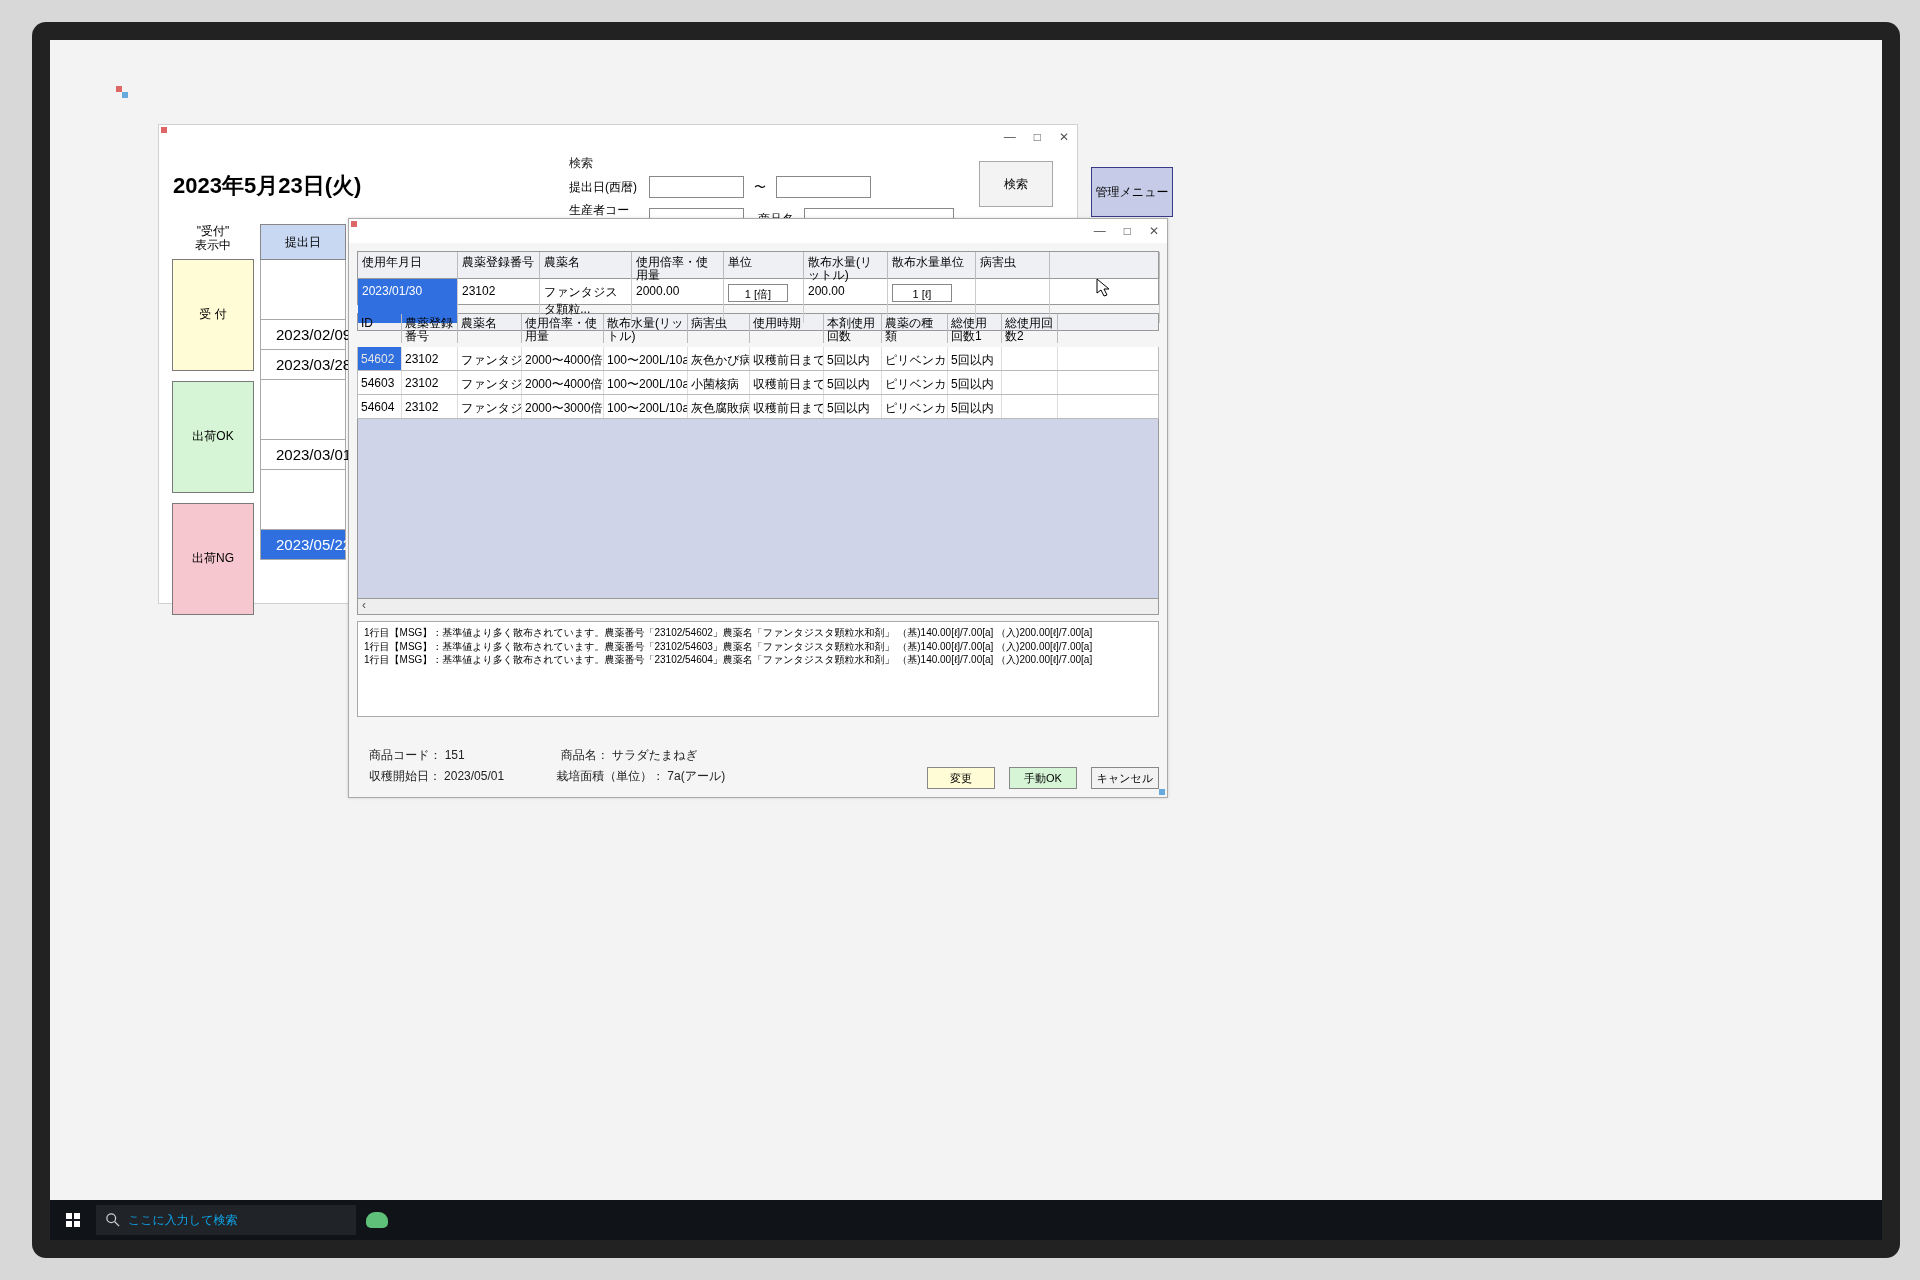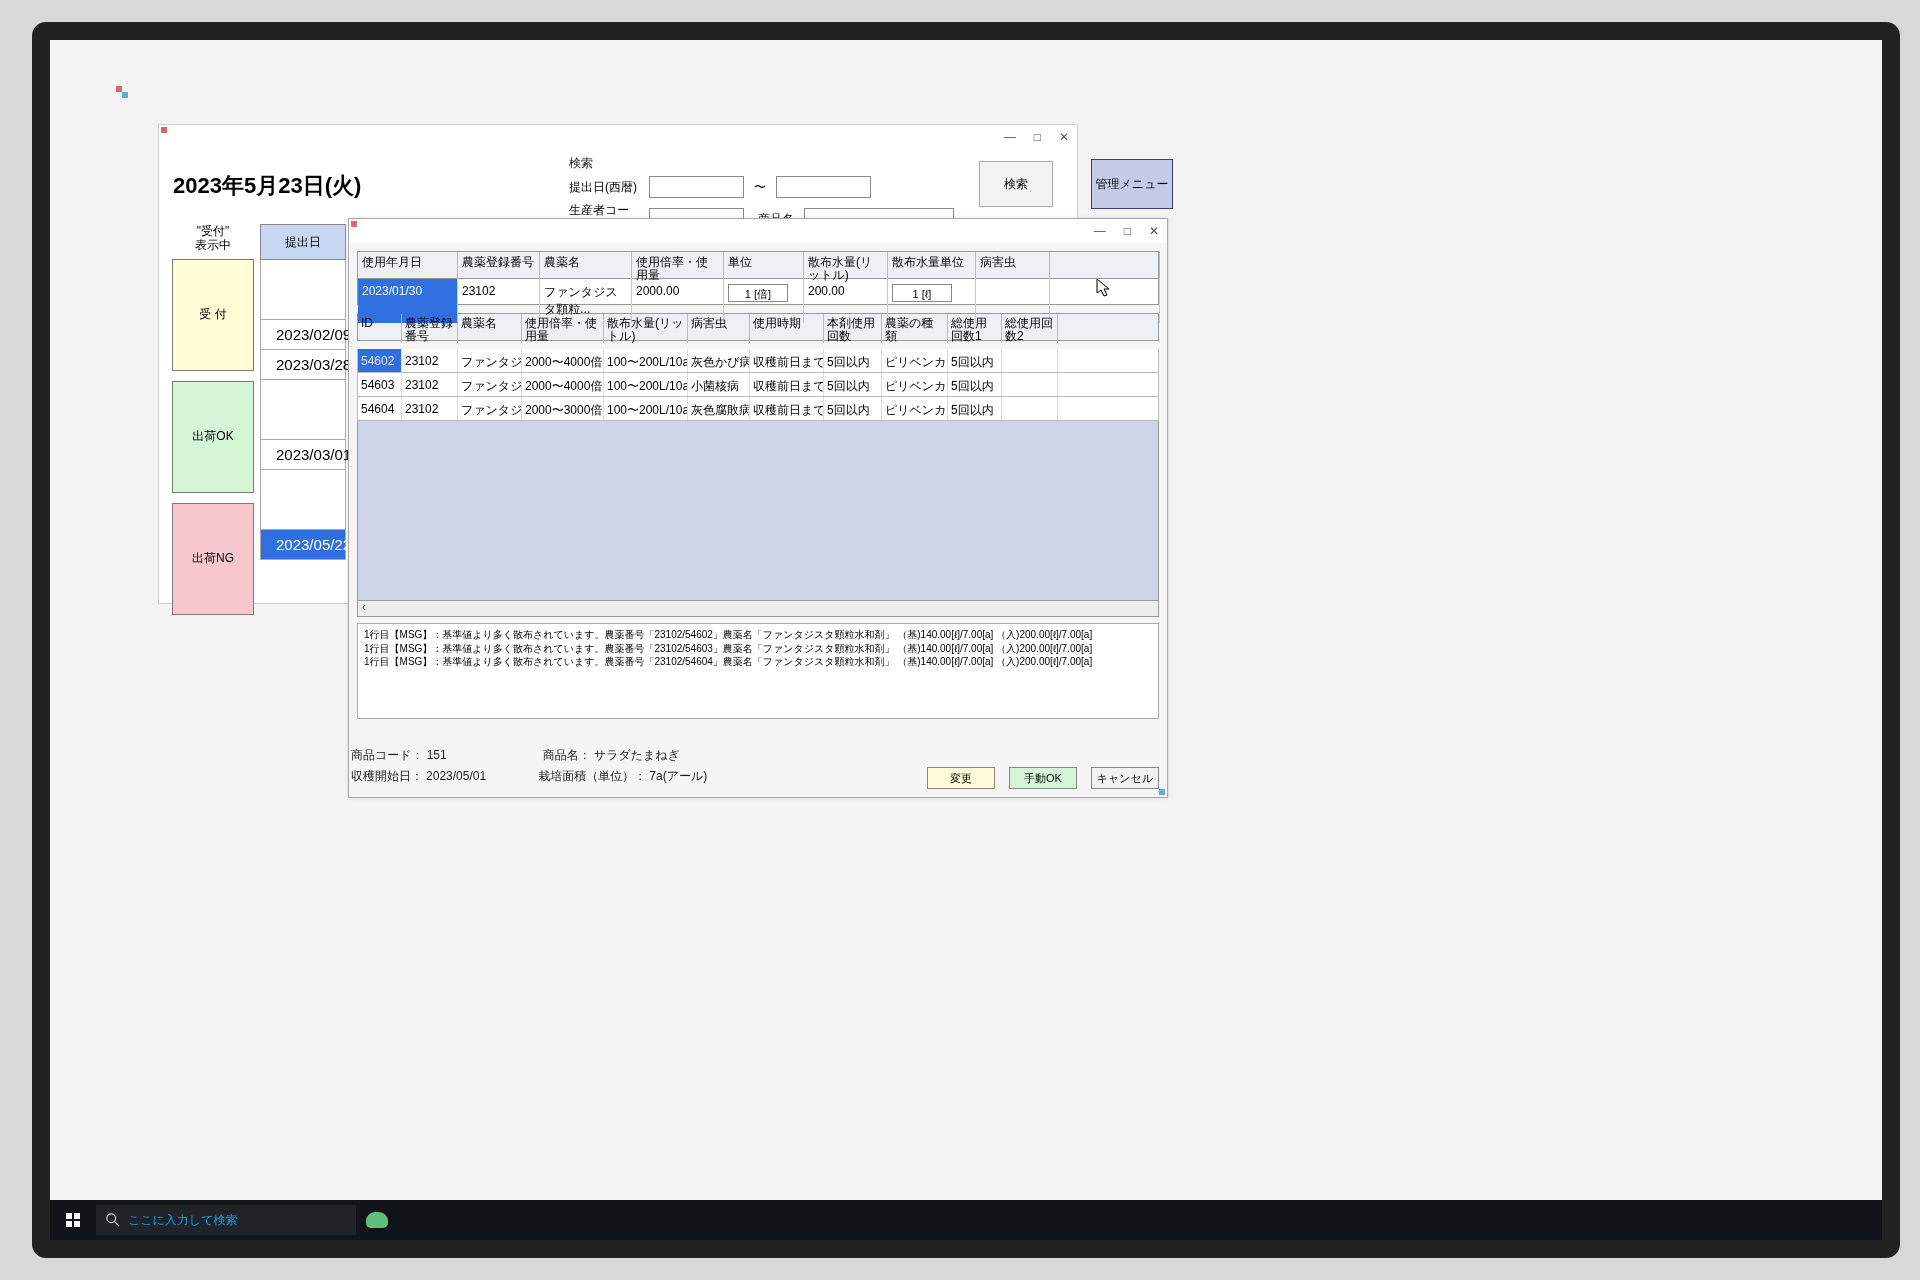--- a/index.html
+++ b/index.html
@@ -29,21 +29,21 @@
 .titlebar .wctrl{display:flex;gap:18px;color:#555;font-size:16px}
 .mainwin .content{padding:4px 14px}
 .ver{font-size:11px;color:#333}
 .bigdate{font-size:22px;font-weight:700;margin-top:18px}
 .searchblk{position:absolute;top:30px;left:410px}
 .searchblk .lbl{font-size:12px;color:#222}
 .searchrow{display:flex;align-items:center;gap:10px;margin-top:4px}
 .sinput{width:95px;height:22px;border:1px solid #888;background:#fff}
 .btn{height:46px;width:74px;border:1px solid #a8a8a8;background:#f3f3f3;display:flex;align-items:center;justify-content:center;cursor:pointer}
 .btn.search{position:absolute;top:36px;left:820px}
-.btn.admin{position:absolute;top:34px;left:932px;height:50px;width:82px;background:#c6cbe8;border:1px solid #3a3a88}
+.btn.admin{position:absolute;top:42px;left:932px;height:50px;width:82px;background:#c6cbe8;border:1px solid #3a3a88}
 
 .sidepanel{position:absolute;top:184px;left:122px;width:82px}
 .statuslbl{font-size:12px;text-align:center;margin-bottom:6px;white-space:pre-line;line-height:1.2}
 .bigbtn{width:82px;height:112px;border:1px solid #7a7a7a;display:flex;align-items:center;justify-content:center;margin-bottom:10px}
 .bigbtn.a{background:#fffcd6}
 .bigbtn.b{background:#d6f5d6}
 .bigbtn.c{background:#f6c7cf}
 
 .datecol{position:absolute;top:184px;left:210px;width:86px}
 .datecol .hdr{height:36px;background:#c9d8f2;border:1px solid #888;display:flex;align-items:center;justify-content:center}
@@ -54,32 +54,32 @@
 
 .frontwin{position:absolute;top:178px;left:298px;width:820px;height:580px;background:#f5f5f5;border:1px solid #aaa;box-shadow:0 0 3px rgba(0,0,0,.15)}
 .frontwin .titlebar{height:24px;display:flex;align-items:center;justify-content:space-between;padding:0 8px;background:#fff}
 .gridhdr{display:grid;grid-template-columns:100px 82px 92px 92px 80px 84px 88px 74px 110px;height:28px;background:#eef0f4;border:1px solid #999;margin:8px 8px 0;font-size:11px}
 .gridhdr>div{border-right:1px solid #bbb;padding:4px 4px 0;line-height:1.1}
 .gridrow1{display:grid;grid-template-columns:100px 82px 92px 92px 80px 84px 88px 74px 110px;height:26px;border:1px solid #999;border-top:none;margin:0 8px;font-size:11px;background:#fff}
 .gridrow1>div{border-right:1px solid #ccc;padding:5px 4px}
 .gridrow1>div:first-child{background:#2f6fe0;color:#fff}
 .valinput{display:inline-block;width:60px;height:18px;border:1px solid #888;text-align:center;line-height:18px;background:#fff;font-size:11px}
 
-.grid2hdr{display:grid;grid-template-columns:44px 56px 64px 82px 84px 62px 74px 58px 66px 54px 56px;height:28px;background:#eef0f4;border:1px solid #999;margin:8px 8px 8px;font-size:10px}
+.grid2hdr{display:grid;grid-template-columns:44px 56px 64px 82px 84px 62px 74px 58px 66px 54px 56px;height:18px;background:#eef0f4;border:1px solid #999;margin:8px 8px 16px;font-size:10px}
 .grid2hdr>div{border-right:1px solid #bbb;padding:3px 3px 0;line-height:1.1}
 .grid2row{display:grid;grid-template-columns:44px 56px 64px 82px 84px 62px 74px 58px 66px 54px 56px;height:24px;border:1px solid #bbb;border-top:none;margin:0 8px;font-size:10px;background:#fff}
 .grid2row>div{border-right:1px solid #ddd;padding:5px 3px;overflow:hidden;white-space:nowrap}
 .grid2row>div:first-child.sel{background:#2f6fe0;color:#e5e5e5}
 .grid2body{background:#d0d4e8;margin:0 8px;border:1px solid #999;border-top:none;height:180px}
 .hscroll{height:16px;margin:0 8px;border:1px solid #999;border-top:none;background:#eee;position:relative}
 .hscroll:before{content:"‹";position:absolute;left:4px;top:-1px;color:#555}
 
 .msgbox{margin:6px 8px;height:96px;border:1px solid #aaa;background:#fff;padding:4px 6px;font-size:10px;line-height:1.35;overflow:hidden}
 
-.footer{position:absolute;left:2px;right:8px;bottom:8px}
+.footer{position:absolute;left:20px;right:8px;bottom:8px}
 .finfo{font-size:11px;color:#222;margin-bottom:4px}
 .fbtns{position:absolute;right:0;bottom:0;display:flex;gap:14px}
 .fbtn{width:68px;height:22px;border:1px solid #888;display:flex;align-items:center;justify-content:center;cursor:pointer;font-size:11px}
 .fbtn.change{background:#fffcd6}
 .fbtn.ok{background:#d6f5d6}
 .fbtn.cancel{background:#f2f2f2}
 
 .cursor{position:absolute;width:16px;height:20px}
 .cursor svg{width:16px;height:20px}
 </style>

